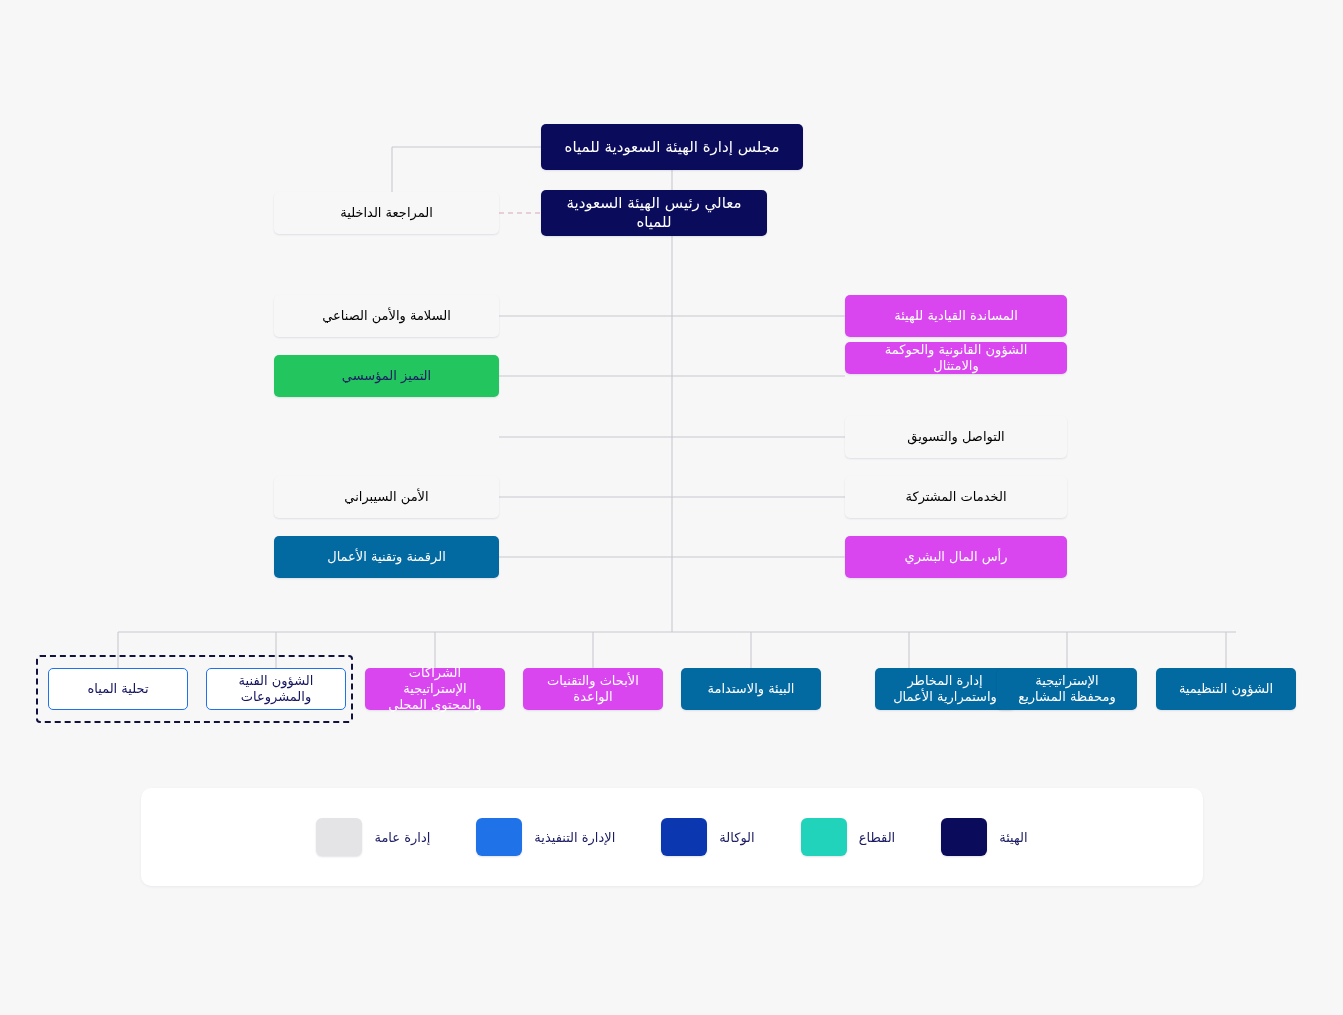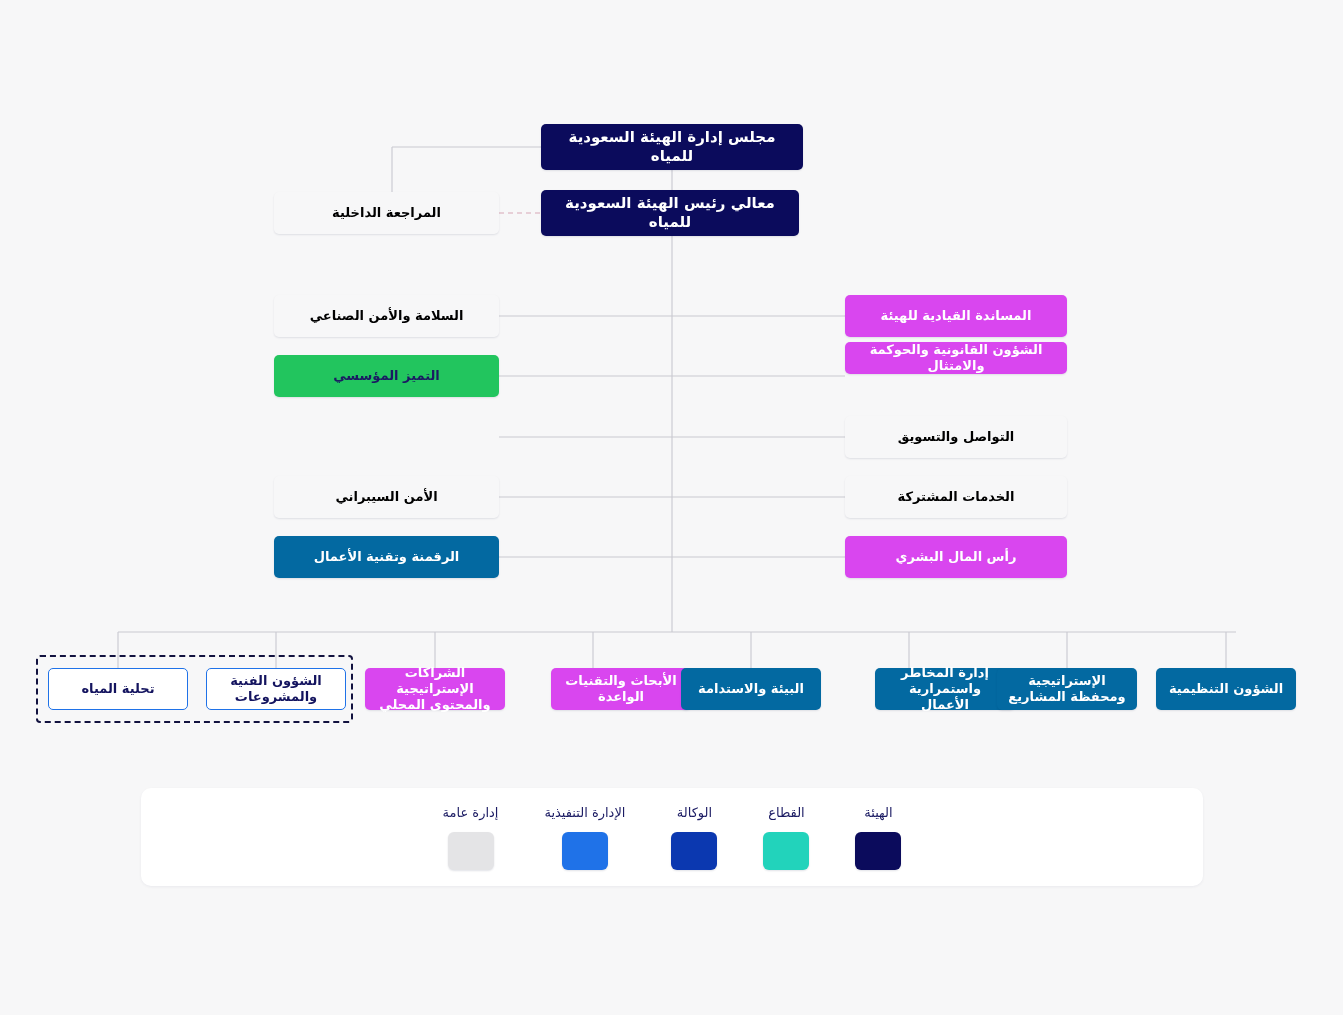--- a/index.html
+++ b/index.html
@@ -26,24 +26,23 @@
   
   .node {
     position: absolute;
     display: flex;
     align-items: center;
     justify-content: center;
     text-align: center;
     border-radius: 5px;
     font-size: 13px;
     line-height: 1.25;
-    padding: 4px 8px;
+    padding: 4px 16px;
     letter-spacing: 0;
     box-shadow: 0 1px 2px rgba(10,20,60,0.10);
-    font-weight: bold;
   }
   .node.t-hayaa   { background: #0b0b5c; color: #ffffff; }
   .node.t-qitaa   { background: #0369a1; color: #ffffff; }
   .node.t-wakala  { background: #d946ef; color: #ffffff; }
   .node.t-amma    { background: #22c55e; color: #1b1b63; }
   .node.t-outline {
     background: #ffffff;
     color: #14145f;
     border: 1.2px solid #1f72e8;
     box-shadow: none;
@@ -66,21 +65,21 @@
     border-radius: 10px;
     box-shadow: 0 1px 3px rgba(20,20,60,0.06);
     display: flex;
     flex-direction: row;
     align-items: center;
     justify-content: center;
     gap: 46px;
   }
   .legend-item {
     display: flex;
-    flex-direction: column;
+    flex-direction: row;
     align-items: center;
     gap: 12px;
   }
   .legend-label {
     font-size: 13px;
     color: #1b1b63;
     white-space: nowrap;
   }
   .legend-swatch {
     width: 46px;
@@ -129,21 +128,21 @@
       <line x1="1226" y1="632" x2="1226" y2="670"></line>
     </g>
 
     <line x1="499" y1="213" x2="541" y2="213" stroke="#d7a7b5" stroke-width="1.2" stroke-dasharray="5 4" fill="none"></line>
   </svg>
 
   <div class="node t-hayaa big" style="left:541px; top:124px; width:262px; height:46px;">
     <span>مجلس إدارة الهيئة السعودية للمياه</span>
   </div>
 
-  <div class="node t-hayaa big" style="left:541px; top:190px; width:258px; height:46px;">
+  <div class="node t-hayaa big" style="left:541px; top:190px; width:226px; height:46px;">
     <span>معالي رئيس الهيئة السعودية للمياه</span>
   </div>
 
   <div class="node t-tanfithiya" style="left:274px; top:192px; width:225px; height:42px;">
     <span>المراجعة الداخلية</span>
   </div>
 
   <div class="node t-tanfithiya" style="left:274px; top:295px; width:225px; height:42px;text-align:right;">
     <span>السلامة والأمن الصناعي</span>
   </div>
@@ -178,21 +177,21 @@
   <div class="node t-outline" style="left:48px; top:668px; width:140px; height:42px;">
     <span>تحلية المياه</span>
   </div>
   <div class="node t-outline" style="left:206px; top:668px; width:140px; height:42px;">
     <span>الشؤون الفنية والمشروعات</span>
   </div>
 
   <div class="node t-wakala" style="left:365px; top:668px; width:140px; height:42px;">
     <span>الشراكات الإستراتيجية والمحتوى المحلي</span>
   </div>
-  <div class="node t-wakala" style="left:523px; top:668px; width:140px; height:42px;margin-left:28px;">
+  <div class="node t-wakala" style="left:523px; top:668px; width:140px; height:42px;">
     <span>الأبحاث والتقنيات الواعدة</span>
   </div>
   <div class="node t-qitaa" style="left:681px; top:668px; width:140px; height:42px;">
     <span>البيئة والاستدامة</span>
   </div>
   <div class="node t-qitaa" style="left:839px; top:668px; width:140px; height:42px;margin-left:36px;">
     <span>إدارة المخاطر واستمرارية الأعمال</span>
   </div>
   <div class="node t-qitaa" style="left:997px; top:668px; width:140px; height:42px;">
     <span>الإستراتيجية ومحفظة المشاريع</span>

